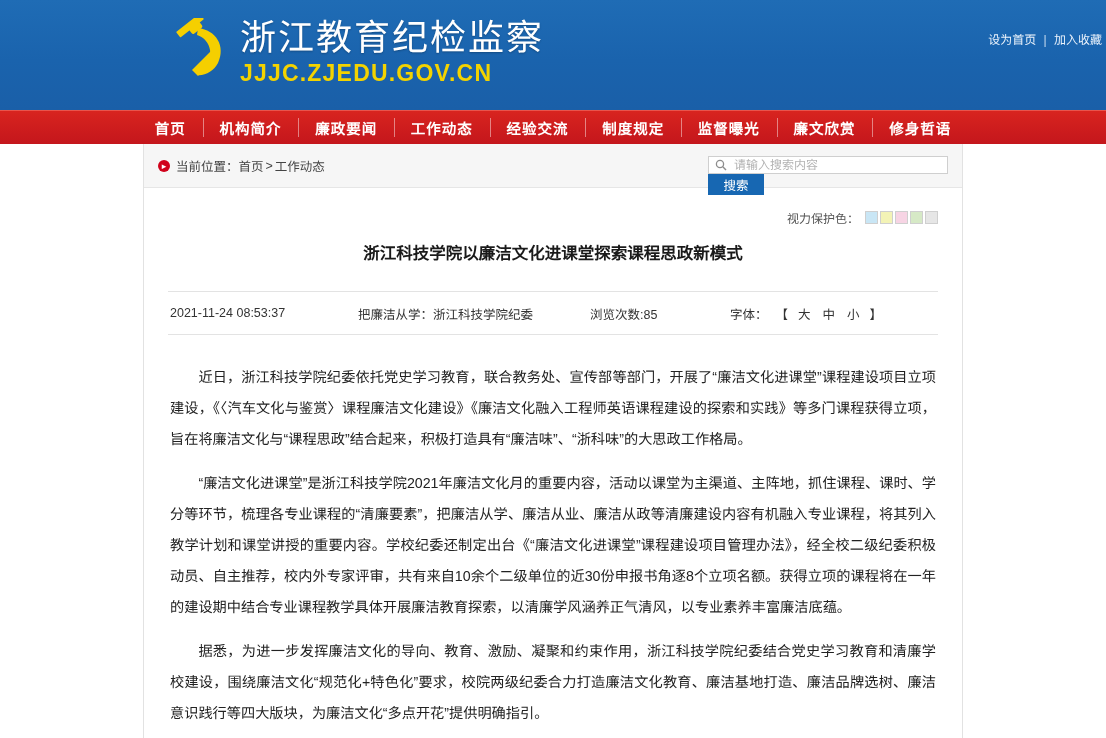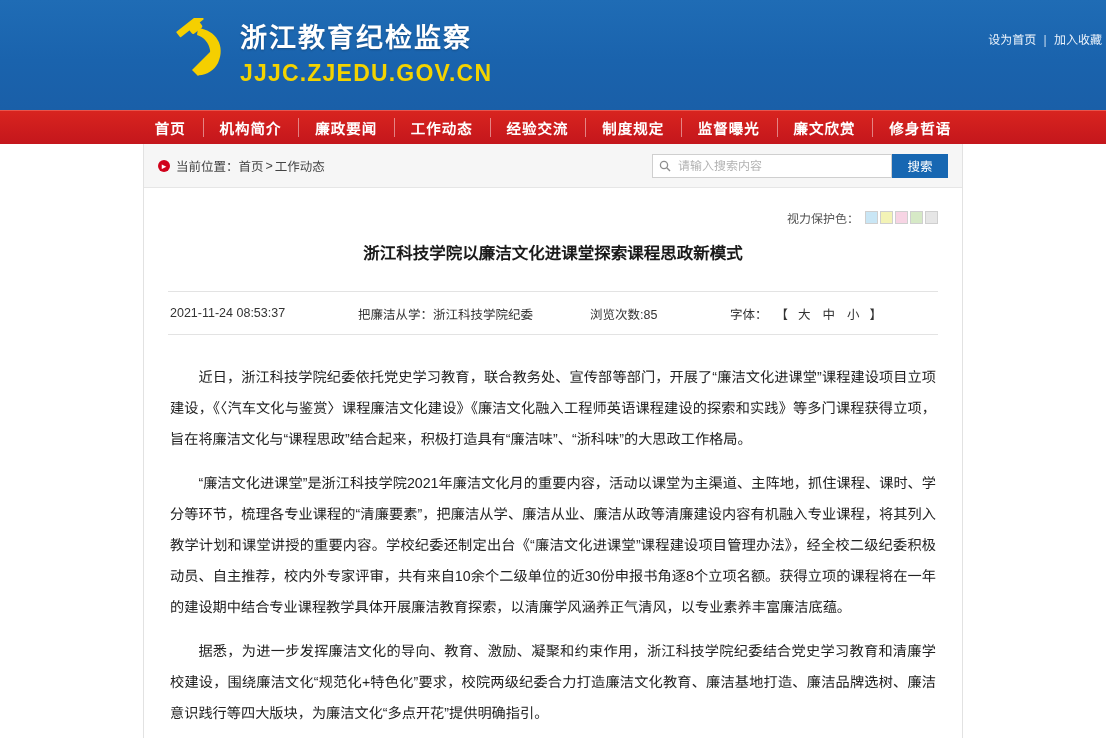--- a/index.html
+++ b/index.html
@@ -38,22 +38,22 @@
     width: 62px; height: 66px;
     position: relative;
     margin-right: 10px;
   }
   .flag-title {
     display: flex;
     flex-direction: column;
     justify-content: center;
   }
   .flag-title .cn {
-    font-size: 27px;
-    font-weight: bold;
+    font-size: 36px;
+    font-weight: normal;
     color: #ffffff;
     letter-spacing: 2px;
     line-height: 44px;
     text-shadow: 0 1px 2px rgba(0,0,0,.25);
   }
   .flag-title .en {
     font-size: 23px;
     font-weight: bold;
     color: #f3d300;
     letter-spacing: 1.2px;
@@ -140,22 +140,22 @@
     line-height: 12px;
     text-align: center;
     margin-right: 6px;
     font-family: "DejaVu Sans", sans-serif;
   }
   .crumb a { color: #444; text-decoration: none; }
   .crumb .crumb-sep { margin: 0 2px; }
   .search-box {
     margin-left: auto;
     display: flex;
-    align-items: center;
     height: 20px;
+    flex-direction: column;
   }
   .search-field {
     width: 240px;
     height: 24px;
     border: 1px solid #cfcfcf;
     background: #fff;
     display: flex;
     align-items: center;
     padding: 0 6px;
   }

